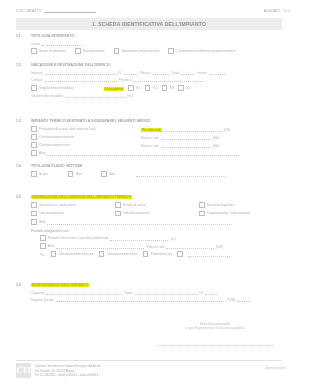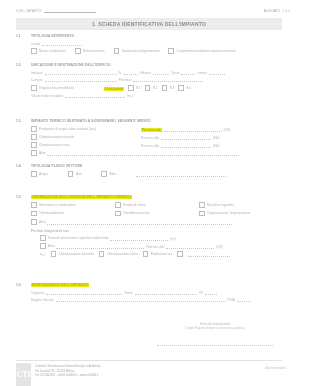--- a/index.html
+++ b/index.html
@@ -55,21 +55,21 @@
   .grid1{margin-top:3px;}
 
   
   .sig{position:absolute;left:150px;top:322px;width:130px;text-align:center;}
   .sig .l1{font-size:3px;color:#b5b5b5;}
   .sig .l2{font-size:2.8px;color:#c0c0c0;}
   .sigline{position:absolute;left:157px;top:345px;width:116px;border-bottom:.5px dotted #cfcfcf;}
 
   
   .footrule{position:absolute;left:16px;top:360px;width:266px;border-top:.5px solid #e2e2e2;}
-  .logo{position:absolute;left:16px;top:363px;width:15px;height:23px;background:#e4e4e4;
+  .logo{position:absolute;left:16px;top:363px;width:15px;height:15px;background:#e4e4e4;
         display:flex;align-items:center;justify-content:center;}
   .logo .g{font-size:8px;font-weight:bold;color:#fff;font-family:"Liberation Serif",serif;line-height:1;}
   .footaddr{position:absolute;left:35px;top:364px;font-size:2.9px;color:#a9a9a9;line-height:1.55;}
   .footright{position:absolute;right:12px;top:366px;font-size:2.9px;color:#c2c2c2;}
 </style>
 </head>
 <body>
 
 <div class="page">
 

